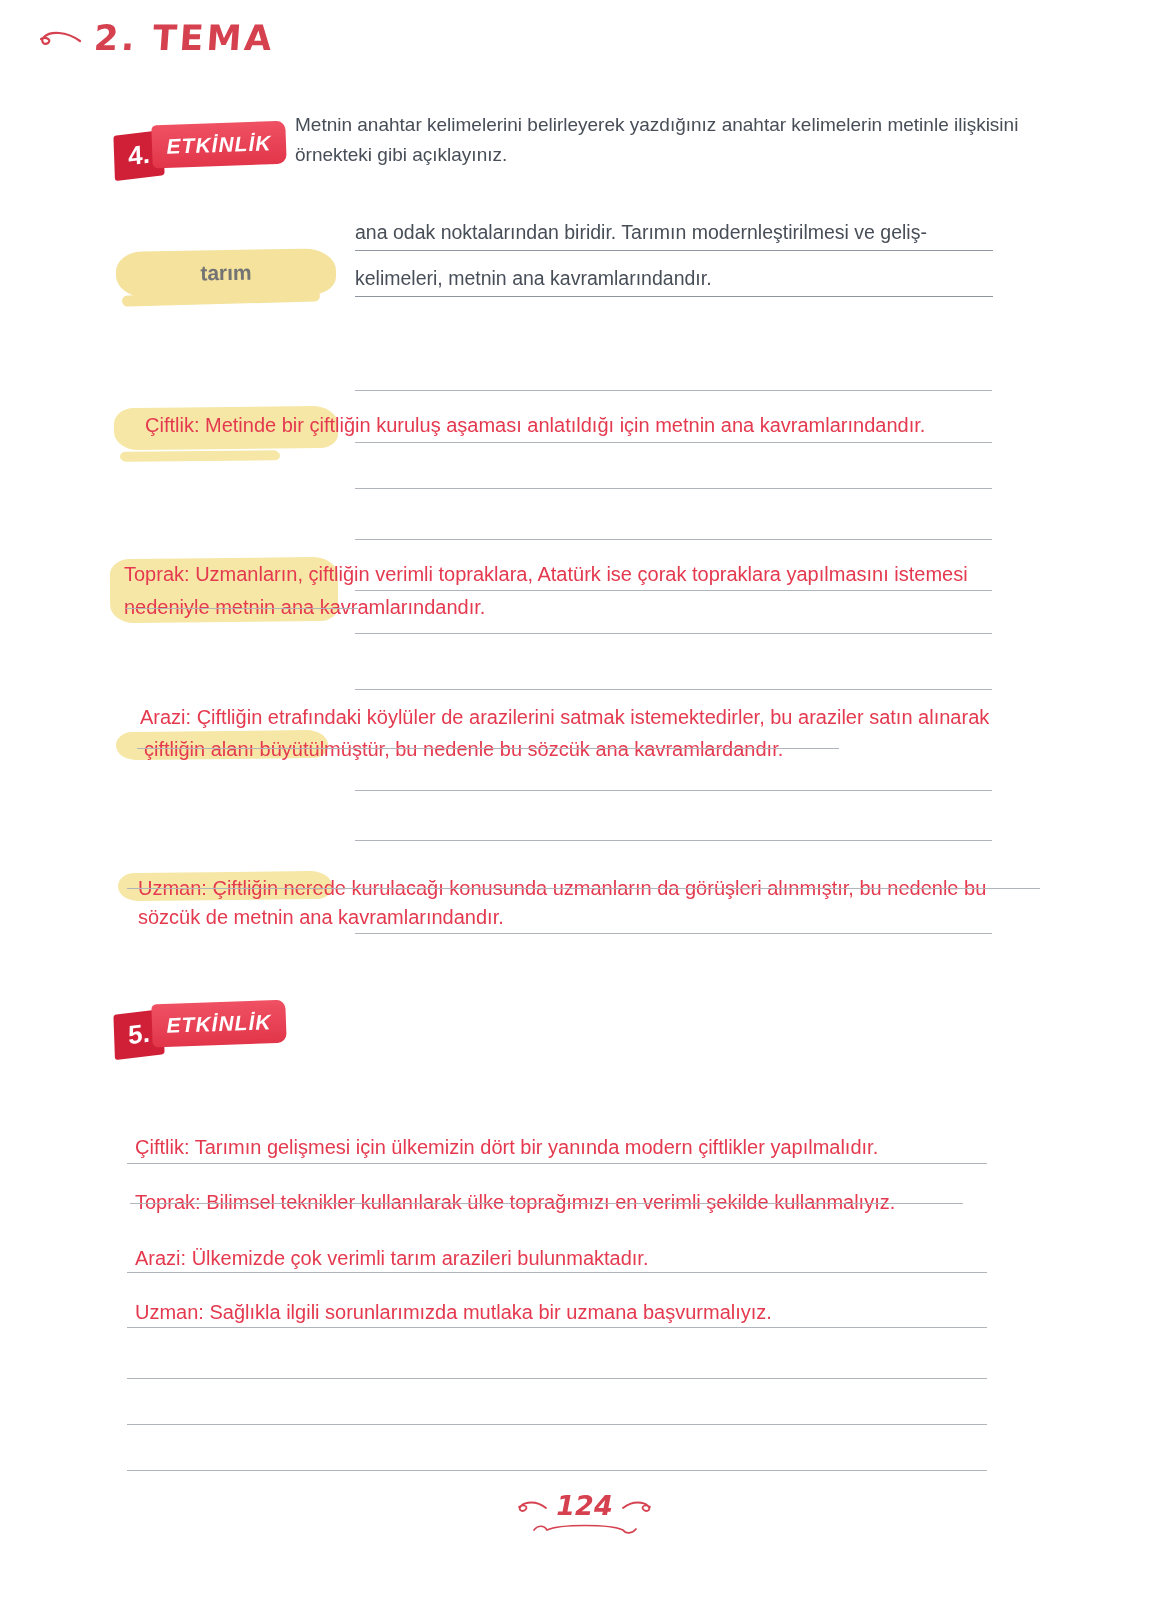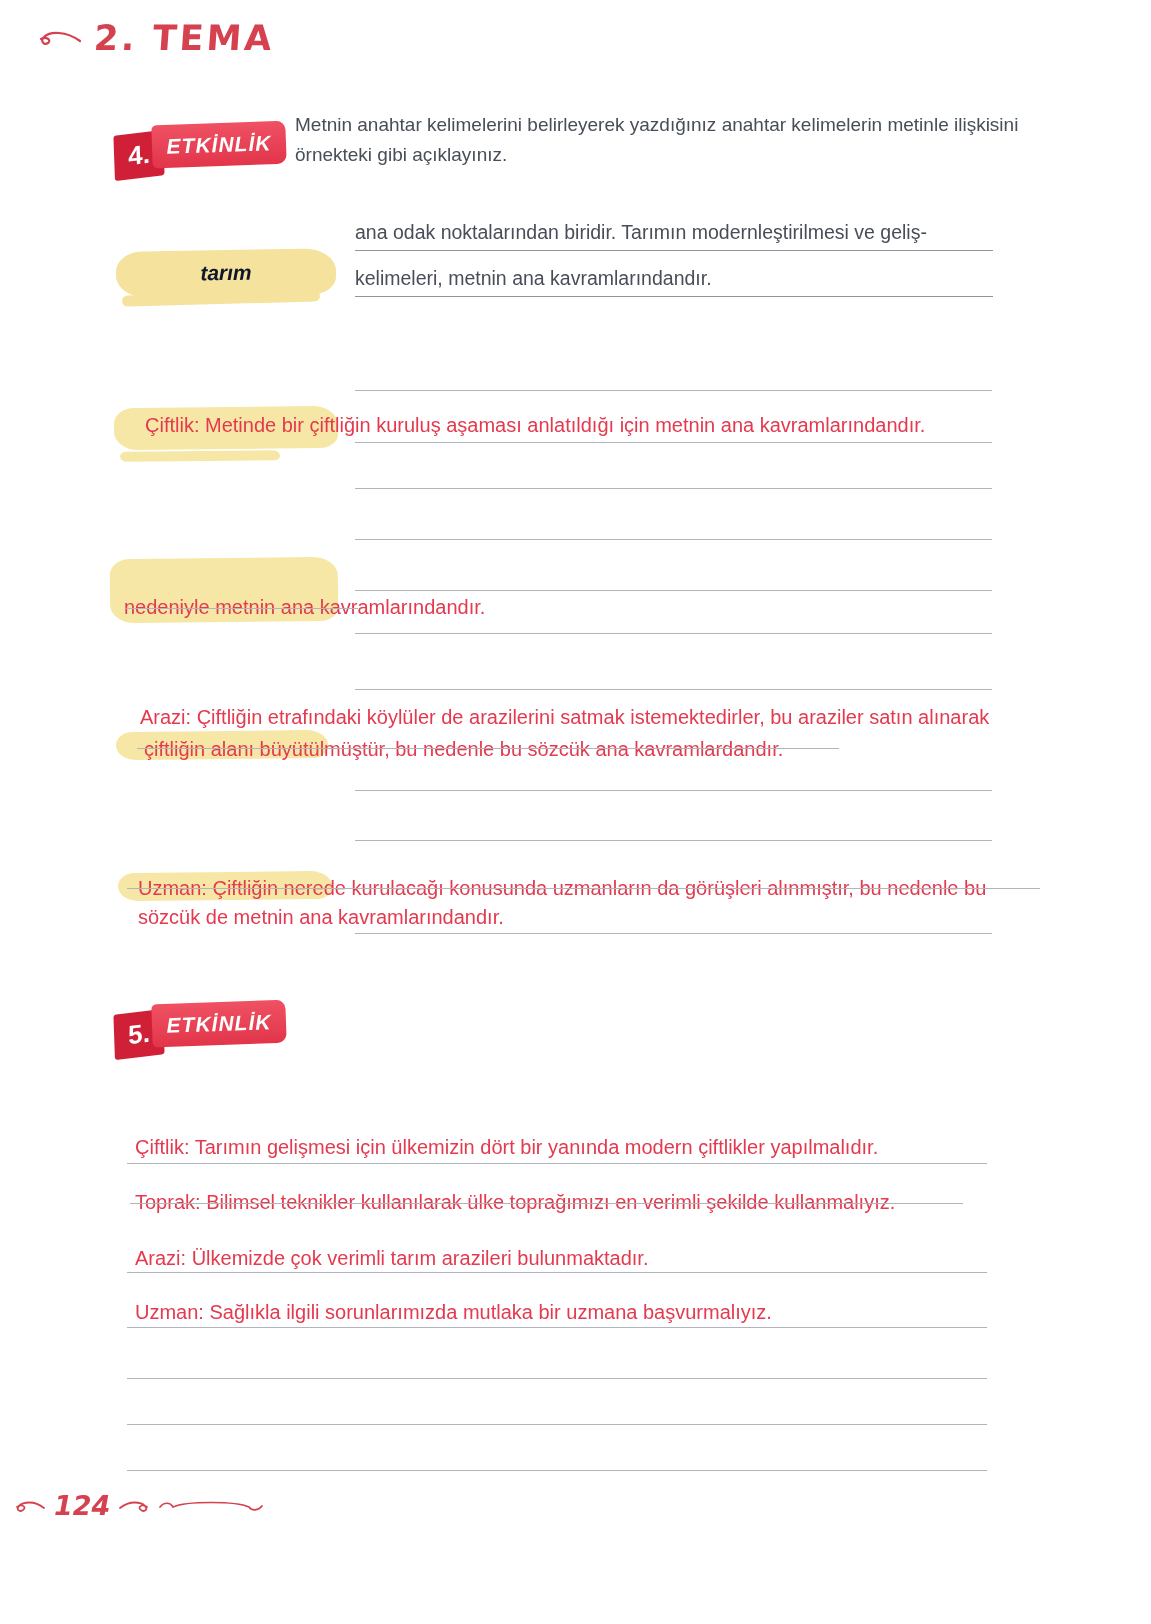--- a/index.html
+++ b/index.html
@@ -16,35 +16,35 @@
   .badge .num { position:absolute; left:2px; top:17px; width:50px; height:45px; background:#d02038; color:#fff; font-weight:bold; font-size:26px; display:flex; align-items:center; justify-content:center; transform:rotate(-7deg) skewX(-5deg); border-radius:3px; z-index:1; }
   .badge .label { position:absolute; left:40px; top:7px; width:134px; height:43px; background:linear-gradient(180deg,#ef5163,#e2354a); color:#fff; font-weight:bold; font-style:italic; font-size:21px; letter-spacing:1px; display:flex; align-items:center; justify-content:center; transform:rotate(-2deg); border-radius:5px 9px 9px 5px; z-index:2; }
   .badge .fold { position:absolute; left:36px; top:50px; width:0; height:0; border-top:9px solid #a81f30; border-left:9px solid transparent; z-index:0; }
 
   
   .instruction { position:absolute; color:#474e57; font-size:19px; line-height:1.57; z-index:4; }
   #instr4 { left:295px; top:110px; width:726px; }
   #instr5 { left:303px; top:988px; width:714px; }
 
   .kw-blob { position:absolute; left:116px; top:250px; width:220px; height:46px; background:#f4e29d; border-radius:26px 32px 24px 30px / 20px 22px 18px 22px; transform:rotate(-1deg); display:flex; align-items:center; justify-content:center; z-index:1; }
-  .kw-blob span { font-size:21px; font-weight:bold; color:#0f172a;font-style:italic; }
+  .kw-blob span { font-size:21px; font-weight:bold; color:#737373; }
   .kw-tail { position:absolute; left:122px; top:293px; width:198px; height:11px; background:#f4e29d; border-radius:8px; transform:rotate(-1.5deg); z-index:1; }
 
   .example { position:absolute; left:355px; top:205px; width:638px; z-index:2; }
   .ex-line { height:46px; border-bottom:1.5px solid #8f959e; font-size:19.5px; color:#474e57; display:flex; align-items:flex-end; padding-bottom:6px; white-space:nowrap; }
 
   .rule { position:absolute; height:0; border-top:1.3px solid #b0b5bc; z-index:3; }
 
   .ans { position:absolute; color:#e4394e; font-size:20px; white-space:nowrap; z-index:2; }
 
   .hl { position:absolute; background:#f6e7a6; z-index:1; }
   .hl.r1 { border-radius:20px 26px 18px 24px / 16px 18px 14px 18px; transform:rotate(-0.6deg); }
 
   
-  .footer { position:absolute; left:8px; right:0; top:1490px; display:flex; flex-direction:row; align-items:center; z-index:5; }
+  .footer { position:absolute; left:18px; right:0; top:1490px; display:flex; flex-direction:column; align-items:center; z-index:5; }
   .footer-row { display:flex; align-items:center; gap:8px; }
   .page-num { color:#d5414f; font-size:27px; font-weight:bold; font-style:italic; font-family:"DejaVu Sans", sans-serif; }
   .swirl-flip { transform:scaleX(-1); }
 </style>
 </head>
 <body>
 
 <div class="page">
 
   <div class="header">
@@ -86,20 +86,21 @@
   <div class="rule" style="left:137px; top:748px; width:702px;"></div>
   <div class="rule" style="left:127px; top:888px; width:913px;"></div>
 
   <div class="hl r1" style="left:114px; top:407px; width:224px; height:42px;"></div>
   <div class="hl r1" style="left:120px; top:451px; width:160px; height:10px;"></div>
   <div class="hl r1" style="left:110px; top:558px; width:228px; height:64px;"></div>
   <div class="hl r1" style="left:116px; top:731px; width:212px; height:28px;"></div>
   <div class="hl r1" style="left:118px; top:872px; width:214px; height:28px;"></div>
 
   <div class="ans" style="left:145px; top:414px;">Çiftlik: Metinde bir çiftliğin kuruluş aşaması anlatıldığı için metnin ana kavramlarındandır.</div>
+  <div class="ans" style="left:124px; top:563px;">Toprak: Uzmanların, çiftliğin verimli topraklara, Atatürk ise çorak topraklara yapılmasını istemesi</div>
   <div class="ans" style="left:140px; top:706px;">Arazi: Çiftliğin etrafındaki köylüler de arazilerini satmak istemektedirler, bu araziler satın alınarak</div>
   <div class="ans" style="left:124px; top:596px;">nedeniyle metnin ana kavramlarındandır.</div>
   <div class="ans" style="left:144px; top:738px;">çiftliğin alanı büyütülmüştür, bu nedenle bu sözcük ana kavramlardandır.</div>
   <div class="ans" style="left:138px; top:877px;">Uzman: Çiftliğin nerede kurulacağı konusunda uzmanların da görüşleri alınmıştır, bu nedenle bu</div>
   <div class="ans" style="left:138px; top:906px;">sözcük de metnin ana kavramlarındandır.</div>
 
   <div class="badge" style="left:112px; top:995px;">
     <div class="fold"></div>
     <div class="num">5.</div>
     <div class="label">ETKİNLİK</div>

